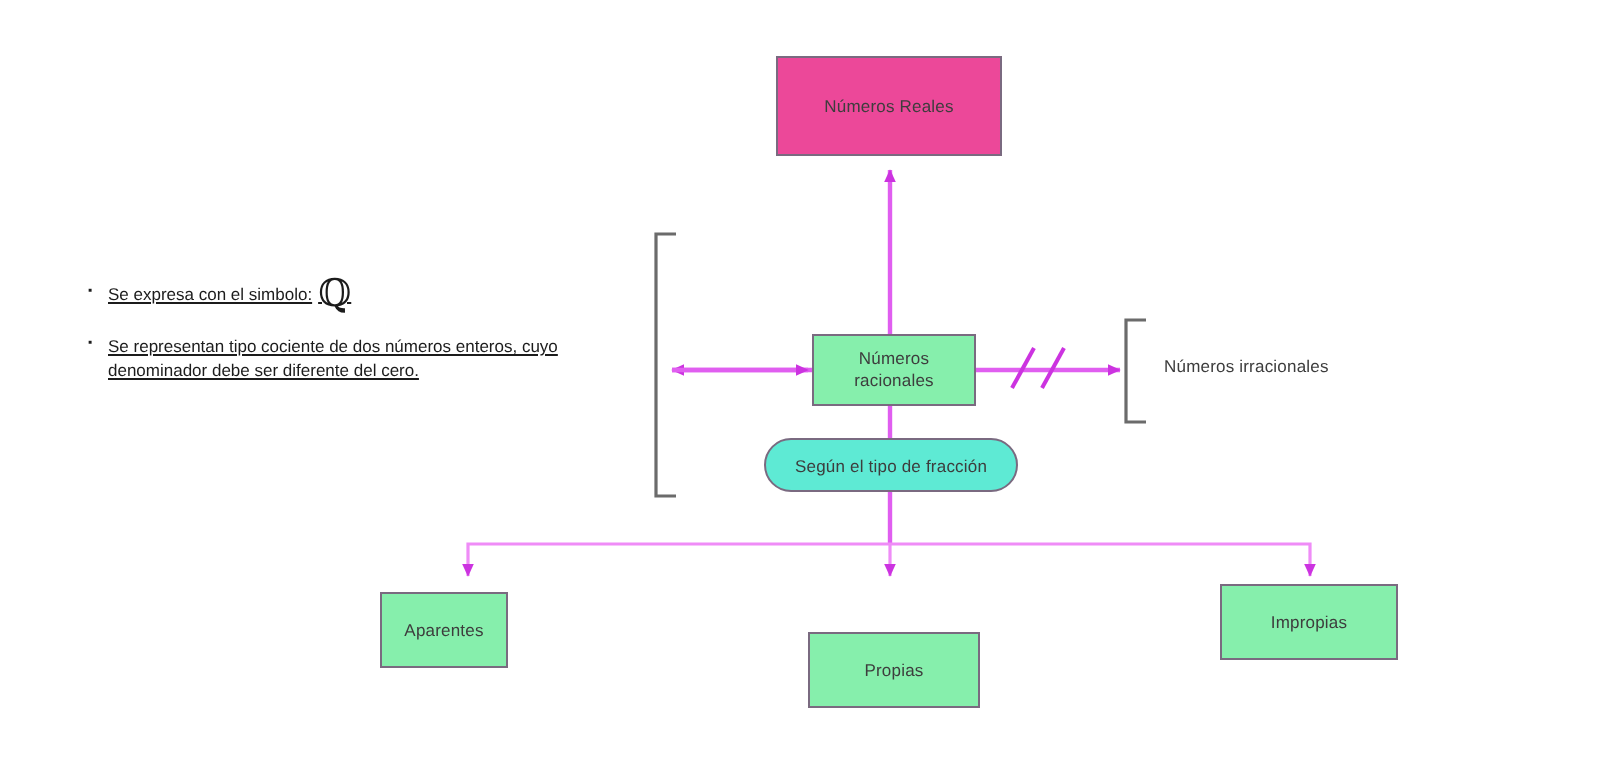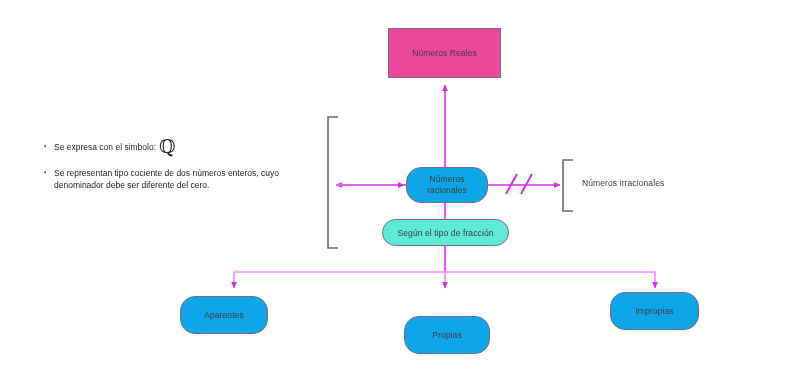--- a/index.html
+++ b/index.html
@@ -36,25 +36,25 @@
     justify-content: center;
     text-align: center;
     border: 1px solid #7a6a80;
     color: #3d3d3d;
     font-size: 8.5px;
     line-height: 11px;
     letter-spacing: 0.1px;
     z-index: 3;
   }
   .node.lavender { background: #ec4899; }
-  .node.pink     { background: #0ea5e9; border-radius: 15px; }
+  .node.pink     { background: #86efac; }
 
   .node-reales       { left: 388px; top: 28px;  width: 113px; height: 50px; }
   .node-racionales   { left: 406px; top: 167px; width: 82px;  height: 36px; }
-  .node-aparentes    { left: 180px; top: 296px; width: 88px;  height: 38px; }
+  .node-aparentes    { left: 190px; top: 296px; width: 64px;  height: 38px; }
   .node-propias      { left: 404px; top: 296px; width: 86px;  height: 38px; margin-top: 20px; }
   .node-impropias    { left: 610px; top: 292px; width: 89px;  height: 38px; }
 
   .ellipse {
     position: absolute;
     left: 382px;
     top: 219px;
     width: 127px;
     height: 27px;
     box-sizing: border-box;
@@ -89,20 +89,21 @@
     width: 280px;
     color: #1c1c1c;
     font-size: 8.5px;
     line-height: 12px;
     z-index: 3;
   }
   .bullet-row {
     position: relative;
     padding-left: 10px;
     margin-bottom: 14px;
+    text-decoration: underline;
   }
   .bullet-row:last-child { margin-bottom: 0; }
   .bullet-row::before {
     content: "\25AA";
     position: absolute;
     left: 0;
     top: -1px;
     font-size: 6px;
     color: #1c1c1c;
   }

